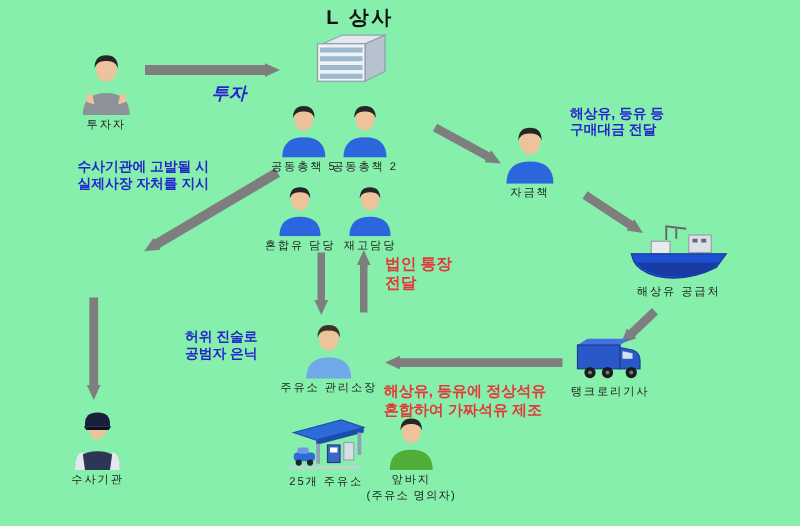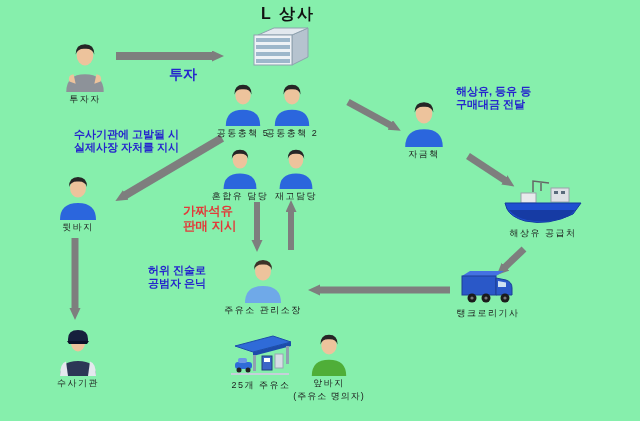--- a/index.html
+++ b/index.html
@@ -14,22 +14,22 @@
     white-space:nowrap;line-height:1.2;
   }
   .nsub{margin-top:1px;font-size:9px;letter-spacing:1px;color:#1c1c1c;white-space:nowrap;}
   .company-title{
     position:absolute;left:233px;top:4px;width:110px;text-align:center;
     font-size:16px;font-weight:bold;color:#111;letter-spacing:2px;
   }
   .note{position:absolute;font-weight:bold;line-height:1.22;white-space:pre-line;}
   .blue{color:var(--blue-text,#2525cd);font-size:11px;}
   .red{color:var(--red-text,#e23a3a);font-size:12.5px;}
-  .note-invest{left:148px;top:66px;width:70px;text-align:center;font-size:14px;}
-  .note-instruct{left:62px;top:128px;width:170px;text-align:left;margin-left:12px;}
+  .note-invest{left:148px;top:66px;width:70px;text-align:center;font-size:14px;font-style:italic;}
+  .note-instruct{left:62px;top:128px;width:170px;text-align:left;}
   .note-hide{left:86px;top:264px;width:120px;text-align:right;}
   .note-purchase{left:456px;top:85px;width:160px;text-align:left;}
   .note-sellfake{left:183px;top:204px;width:70px;text-align:left;}
   .note-bankbook{left:308px;top:204px;width:70px;text-align:left;}
   .note-manufacture{left:307px;top:306px;width:170px;text-align:left;font-size:12px;}
   
   #n-investor{left:48px;top:40px;width:74px;}
   #n-boss1{left:205px;top:82px;width:76px;}
   #n-boss2{left:254px;top:82px;width:76px;}
   #n-mixer{left:202px;top:147px;width:76px;}
@@ -128,28 +128,20 @@
 
   <div class="node" id="n-money">
     <svg width="46" height="48" viewBox="0 0 44 46">
       <ellipse cx="22" cy="14" rx="8" ry="9.5" fill="#edc39c"></ellipse>
       <path d="M13 13 Q13 3 22 3 Q31 3 31 13 Q29 7 22 7.5 Q15 7 13 13 Z" fill="#262626"></path>
       <path d="M4 46 Q4 29 22 29 Q40 29 40 46 Z" fill="#2b66dd"></path>
     </svg>
     <div class="nlabel">자금책</div>
   </div>
 
-  <div class="node" id="n-rear">
-    <svg width="44" height="46" viewBox="0 0 44 46">
-      <ellipse cx="22" cy="14" rx="8" ry="9.5" fill="#edc39c"></ellipse>
-      <path d="M13 13 Q13 3 22 3 Q31 3 31 13 Q29 7 22 7.5 Q15 7 13 13 Z" fill="#262626"></path>
-      <path d="M4 46 Q4 29 22 29 Q40 29 40 46 Z" fill="#2b66dd"></path>
-    </svg>
-    <div class="nlabel">뒷바지</div>
-  </div>
 
   <div class="node" id="n-police">
     <svg width="42" height="50" viewBox="0 0 40 50">
       <ellipse cx="20" cy="17" rx="7" ry="8.5" fill="#edc39c"></ellipse>
       <path d="M10 13 Q10 4 20 4 Q30 4 30 13 L30 15 L10 15 Z" fill="#16203d"></path>
       <path d="M9 15 L31 15 L29 18 L11 18 Z" fill="#0b1228"></path>
       <path d="M2 50 Q2 35 20 35 Q38 35 38 50 Z" fill="#2c3756"></path>
       <path d="M2 50 Q2 37 8 35.5 L10 50 Z" fill="#e4e8ee"></path>
       <path d="M38 50 Q38 37 32 35.5 L30 50 Z" fill="#e4e8ee"></path>
     </svg>
@@ -222,16 +214,18 @@
     <div class="nlabel">탱크로리기사</div>
   </div>
 
   <div class="note blue note-invest">투자</div>
   <div class="note blue note-instruct">수사기관에 고발될 시
 실제사장 자처를 지시</div>
   <div class="note blue note-hide">허위 진술로
 공범자 은닉</div>
   <div class="note blue note-purchase">해상유, 등유 등
 구매대금 전달</div>
-  <div class="note red note-sellfake">가짜석유
-판매 지시</div>
+  <div class="note red note-bankbook">법인 통장
+전달</div>
+  <div class="note red note-manufacture">해상유, 등유에 정상석유
+혼합하여 가짜석유 제조</div>
 
 </div>
 
 </body></html>

